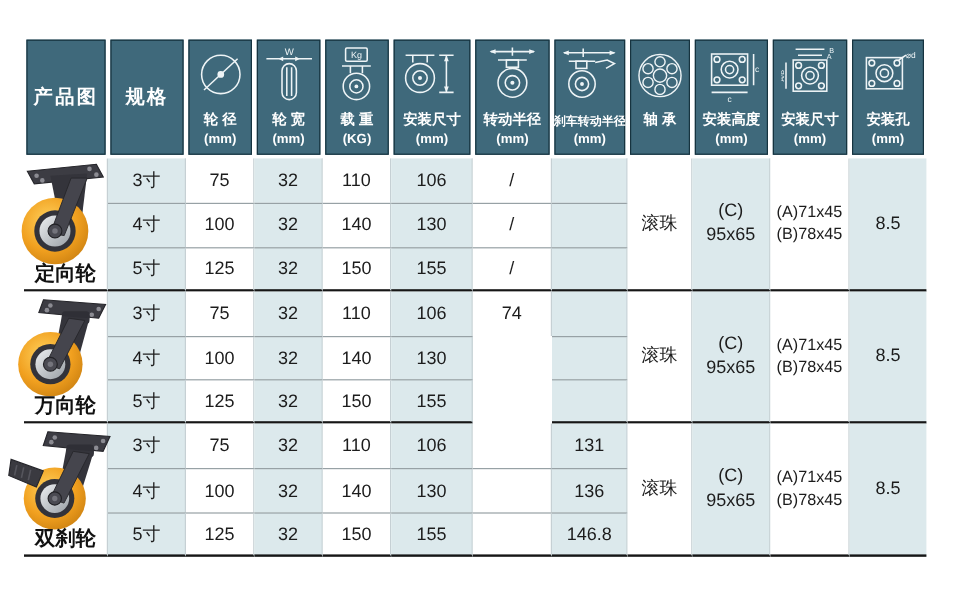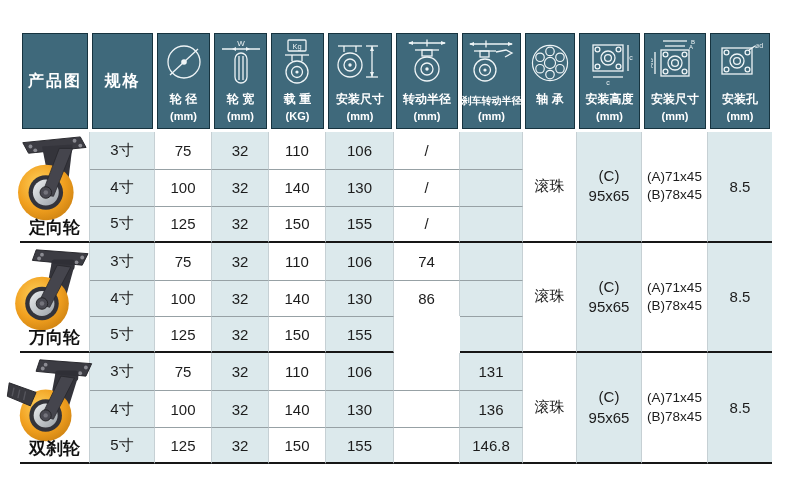--- a/index.html
+++ b/index.html
@@ -352,21 +352,20 @@
     <div class="cell wt" style="grid-area:5/5">110</div>
     <div class="cell lt" style="grid-area:5/6">106</div>
     <div class="cell wt" style="grid-area:5/7">74</div>
     <div class="cell lt" style="grid-area:5/8"></div>
 
     <div class="cell lt rs" style="grid-area:6/2">4寸</div>
     <div class="cell wt rs" style="grid-area:6/3">100</div>
     <div class="cell lt rs" style="grid-area:6/4">32</div>
     <div class="cell wt rs" style="grid-area:6/5">140</div>
     <div class="cell lt rs" style="grid-area:6/6">130</div>
-    <div class="cell wt rs" style="grid-area:6/7">86</div>
     <div class="cell lt rs" style="grid-area:6/8"></div>
 
     <div class="cell lt rs gs" style="grid-area:7/2">5寸</div>
     <div class="cell wt rs gs" style="grid-area:7/3">125</div>
     <div class="cell lt rs gs" style="grid-area:7/4">32</div>
     <div class="cell wt rs gs" style="grid-area:7/5">150</div>
     <div class="cell lt rs gs" style="grid-area:7/6">155</div>
     <div class="cell lt rs gs" style="grid-area:7/8"></div>
 
     <div class="cell wt gs" style="grid-area:5/9/8/10">滚珠</div>

